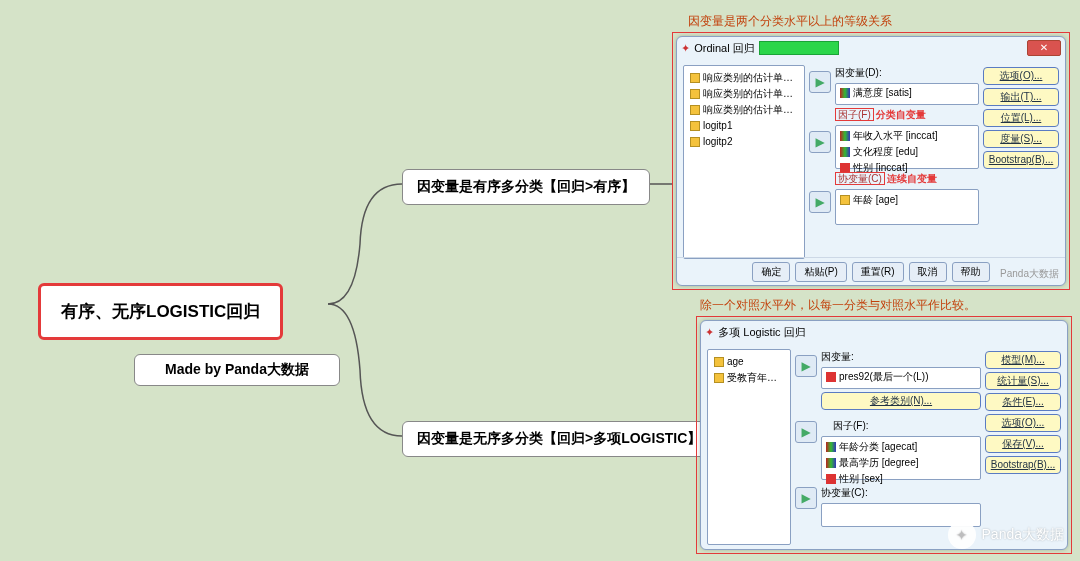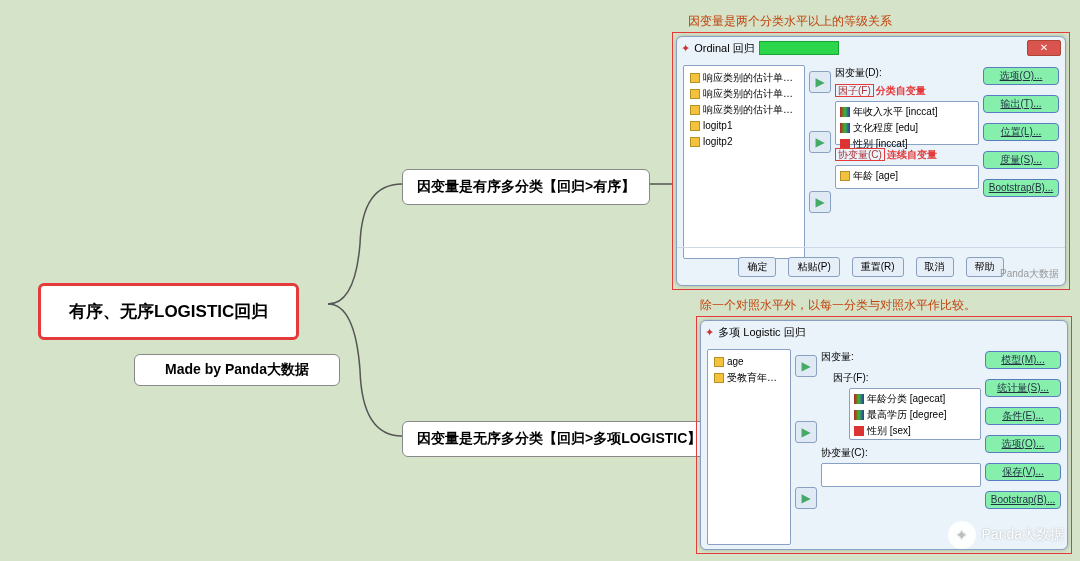--- a/index.html
+++ b/index.html
@@ -18,21 +18,21 @@
     border-radius: 6px;
     padding: 8px 14px;
     font-size: 14px;
     font-weight: bold;
     text-align: center;
     white-space: nowrap;
   }
   .root-node {
     border: 3px solid #e43a3a;
     font-size: 17px;
-    padding: 14px 28px;
+    padding: 14px 20px;
   }
   svg.connectors { position: absolute; top:0; left:0; width:1080px; height:561px; pointer-events:none; }
 
   .dialog {
     position: absolute;
     background: #eaf3fa;
     border: 1px solid #8aa0c2;
     border-radius: 6px;
     box-shadow: 0 0 4px rgba(0,0,0,0.2);
     font-size: 10px;
@@ -65,27 +65,27 @@
   .arrow-btn {
     width:22px; height:22px; background:#dfeaf5; border:1px solid #8aa0c2; border-radius:3px;
     display:flex; align-items:center; justify-content:center; color:#4a6; font-size:12px;
   }
   .section-label { font-size:10px; margin:1px 0; }
   .section-label .hot { color:#a33; border:1px solid #e43a3a; padding:0 2px; }
   .section-label .note-red { color:#e43a3a; font-weight:bold; margin-left:2px;}
   .mini-list { background:#fff; border:1px solid #8aa0c2; border-radius:2px; padding:2px 4px; min-height:22px; }
   .btn {
     display:block; width:76px; height:18px; line-height:16px;
-    background:#86efac; border:1px solid #5a7bc2; border-radius:4px;
-    font-size:10px; text-align:center; margin-bottom:10px;
+    background:#fef9c3; border:1px solid #5a7bc2; border-radius:4px;
+    font-size:10px; text-align:center; margin-bottom:3px;
     text-decoration:underline; color:#234;
   }
   .bottom-bar {
-    position:absolute; left:0; right:0; bottom:0; height:38px;
-    display:flex; align-items:center; justify-content:center; gap:12px;
+    position:absolute; left:0; right:0; bottom:0; height:28px;
+    display:flex; align-items:center; justify-content:center; gap:5px;
     border-top:1px solid #cdd8e6;
     font-size:10px;
   }
   .bbtn { padding:2px 8px; background:#e6eef7; border:1px solid #8aa0c2; border-radius:3px; }
   .annot { position:absolute; font-size:12px; color:#c2410c; }
   .credit { position:absolute; font-size:10px; color:#999; }
   .watermark {
     position:absolute; right:16px; bottom:12px;
     display:flex; align-items:center; gap:6px; color:#fff;
     font-size:14px; text-shadow:0 0 2px rgba(0,0,0,0.3);
@@ -141,28 +141,31 @@
     </div>
 
     <div style="display:flex; flex-direction:column; justify-content:flex-start; gap:38px; padding-top:6px;">
       <div class="arrow-btn">▶</div>
       <div class="arrow-btn">▶</div>
       <div class="arrow-btn">▶</div>
     </div>
 
     <div style="flex:1; display:flex; flex-direction:column; gap:2px;">
       <div class="section-label">因变量(D):</div>
+      <div class="mini-list" style="height:18px;">
+        <span class="ic ic-ordinal"></span><span>满意度 [satis]</span>
+      </div>
       <div class="section-label"><span class="hot">因子(F)</span><span class="note-red">分类自变量</span></div>
       <div class="mini-list fieldlist" style="height:44px;">
         <div><span class="ic ic-ordinal"></span><span>年收入水平 [inccat]</span></div>
         <div><span class="ic ic-ordinal"></span><span>文化程度 [edu]</span></div>
         <div><span class="ic ic-nominal"></span><span>性别 [inccat]</span></div>
       </div>
       <div class="section-label"><span class="hot">协变量(C)</span><span class="note-red">连续自变量</span></div>
-      <div class="mini-list fieldlist" style="height:24px;">
+      <div class="mini-list fieldlist" style="height:36px;">
         <div><span class="ic ic-scale"></span><span>年龄 [age]</span></div>
       </div>
     </div>
 
     <div style="display:flex; flex-direction:column; padding-top:2px;">
       <span class="btn">选项(O)...</span>
       <span class="btn">输出(T)...</span>
       <span class="btn">位置(L)...</span>
       <span class="btn">度量(S)...</span>
       <span class="btn">Bootstrap(B)...</span>
@@ -191,22 +194,26 @@
       <div><span class="ic ic-scale"></span><span>age</span></div>
       <div><span class="ic ic-scale"></span><span>受教育年限 [educ]</span></div>
     </div>
     <div style="display:flex; flex-direction:column; gap:44px; padding-top:6px;">
       <div class="arrow-btn">▶</div>
       <div class="arrow-btn">▶</div>
       <div class="arrow-btn">▶</div>
     </div>
     <div style="flex:1; display:flex; flex-direction:column; gap:2px;">
       <div class="section-label">因变量:</div>
+      <div class="mini-list" style="height:16px;">
+        <span class="ic ic-nominal"></span><span>pres92(最后一个(L))</span>
+      </div>
+      <span class="btn" style="width:100%; margin-top:1px;">参考类别(N)...</span>
       <div class="section-label" style="margin-top:4px;margin-left:12px;">因子(F):</div>
-      <div class="mini-list fieldlist" style="height:52px;margin-left:28px;">
+      <div class="mini-list fieldlist" style="height:44px;">
         <div><span class="ic ic-ordinal"></span><span>年龄分类 [agecat]</span></div>
         <div><span class="ic ic-ordinal"></span><span>最高学历 [degree]</span></div>
         <div><span class="ic ic-nominal"></span><span>性别 [sex]</span></div>
       </div>
       <div class="section-label" style="margin-top:4px;">协变量(C):</div>
       <div class="mini-list" style="height:24px;"></div>
     </div>
     <div style="display:flex; flex-direction:column; padding-top:2px;">
       <span class="btn">模型(M)...</span>
       <span class="btn">统计量(S)...</span>

